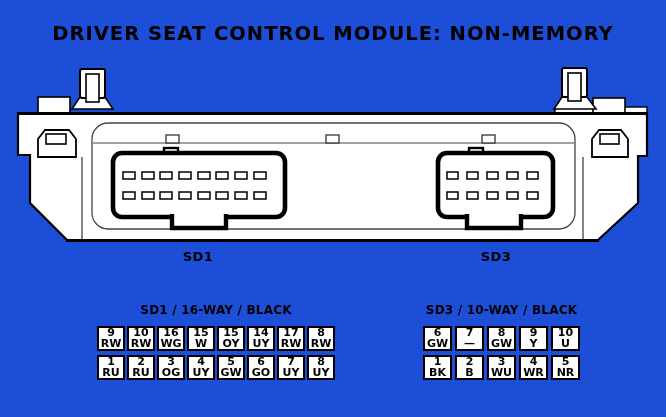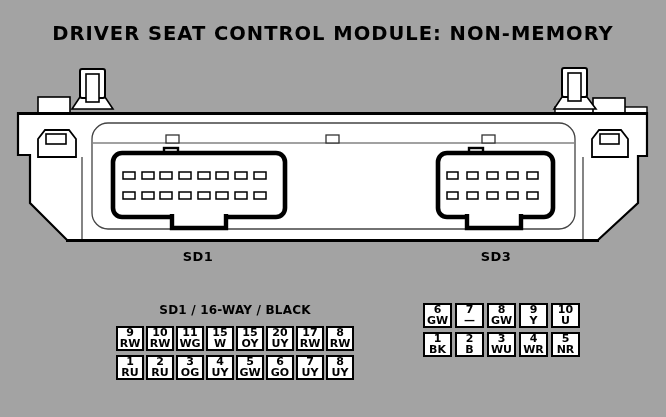--- a/index.html
+++ b/index.html
@@ -1,26 +1,26 @@
 <!DOCTYPE html>
 <html><head>
 <meta charset="utf-8">
 <style>
   html,body { margin:0; padding:0; background:#fff; }
   .page {
-    position:relative; width:666px; height:417px; background:#a3a3a3;
+    position:relative; width:666px; height:417px; background:#1d4ed8;
     font-family:"DejaVu Sans","Liberation Sans",sans-serif; color:#000; overflow:hidden;
   }
   .title {
     position:absolute; top:22px; left:0; width:666px; text-align:center;
     font-size:19.5px; font-weight:bold; letter-spacing:1px; white-space:nowrap;
   }
   svg.diagram { position:absolute; top:0; left:0; }
   .conn-table { position:absolute; }
-  .conn-table.sd1 { left:76px; top:303px; width:238px;padding-left:40px; }
+  .conn-table.sd1 { left:57px; top:303px; width:238px;padding-left:40px; }
   .conn-table.sd3 { left:423px; top:303px; width:157px; }
   .tbl-title {
     text-align:center; font-size:12px; font-weight:bold; letter-spacing:0.2px;
     margin-bottom:9px; white-space:nowrap;
   }
   .pin-row { display:flex; margin-bottom:4px; }
   .sd1 .pin-row { gap:2px; }
   .sd3 .pin-row { gap:3px; }
   .cell {
     box-sizing:border-box; border:2px solid #000; background:#fff;
@@ -130,33 +130,33 @@
     <div class="pin-row">
       <div class="cell">
           <span class="pin-num">9</span>
           <span class="pin-code">RW</span>
         </div>
       <div class="cell">
           <span class="pin-num">10</span>
           <span class="pin-code">RW</span>
         </div>
       <div class="cell">
-          <span class="pin-num">11</span>
+          <span class="pin-num">16</span>
           <span class="pin-code">WG</span>
         </div>
       <div class="cell">
           <span class="pin-num">15</span>
           <span class="pin-code">W</span>
         </div>
       <div class="cell">
           <span class="pin-num">15</span>
           <span class="pin-code">OY</span>
         </div>
       <div class="cell">
-          <span class="pin-num">20</span>
+          <span class="pin-num">14</span>
           <span class="pin-code">UY</span>
         </div>
       <div class="cell">
           <span class="pin-num">17</span>
           <span class="pin-code">RW</span>
         </div>
       <div class="cell">
           <span class="pin-num">8</span>
           <span class="pin-code">RW</span>
         </div>
@@ -191,20 +191,21 @@
           <span class="pin-code">UY</span>
         </div>
       <div class="cell">
           <span class="pin-num">8</span>
           <span class="pin-code">UY</span>
         </div>
     </div>
   </div>
 
   <div class="conn-table sd3">
+    <div class="tbl-title">SD3 / 10-WAY / BLACK</div>
     <div class="pin-row">
       <div class="cell">
           <span class="pin-num">6</span>
           <span class="pin-code">GW</span>
         </div>
       <div class="cell">
           <span class="pin-num">7</span>
           <span class="pin-code">—</span>
         </div>
       <div class="cell">

